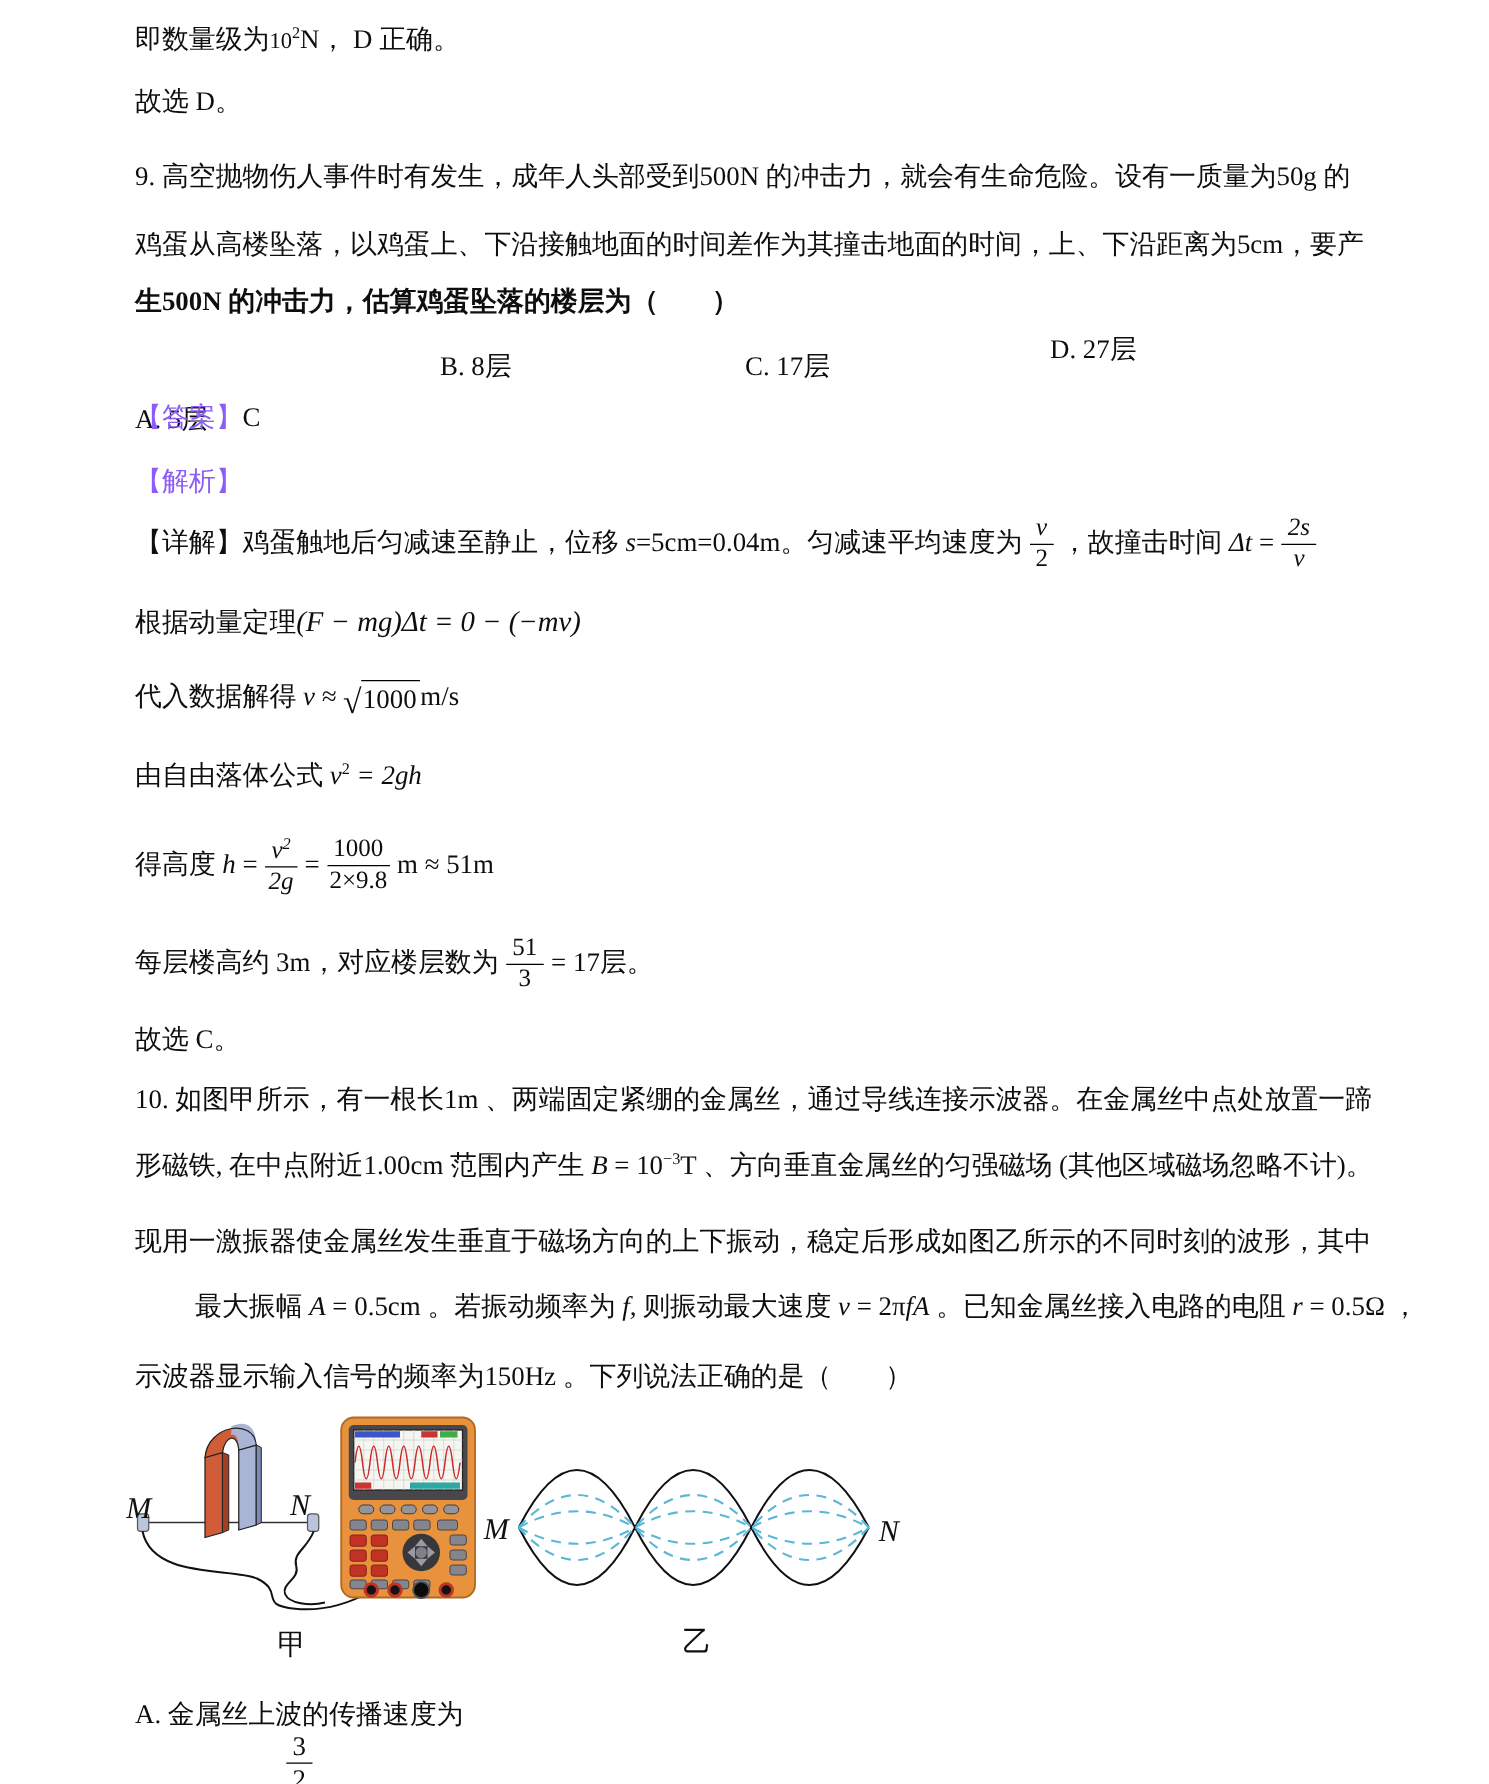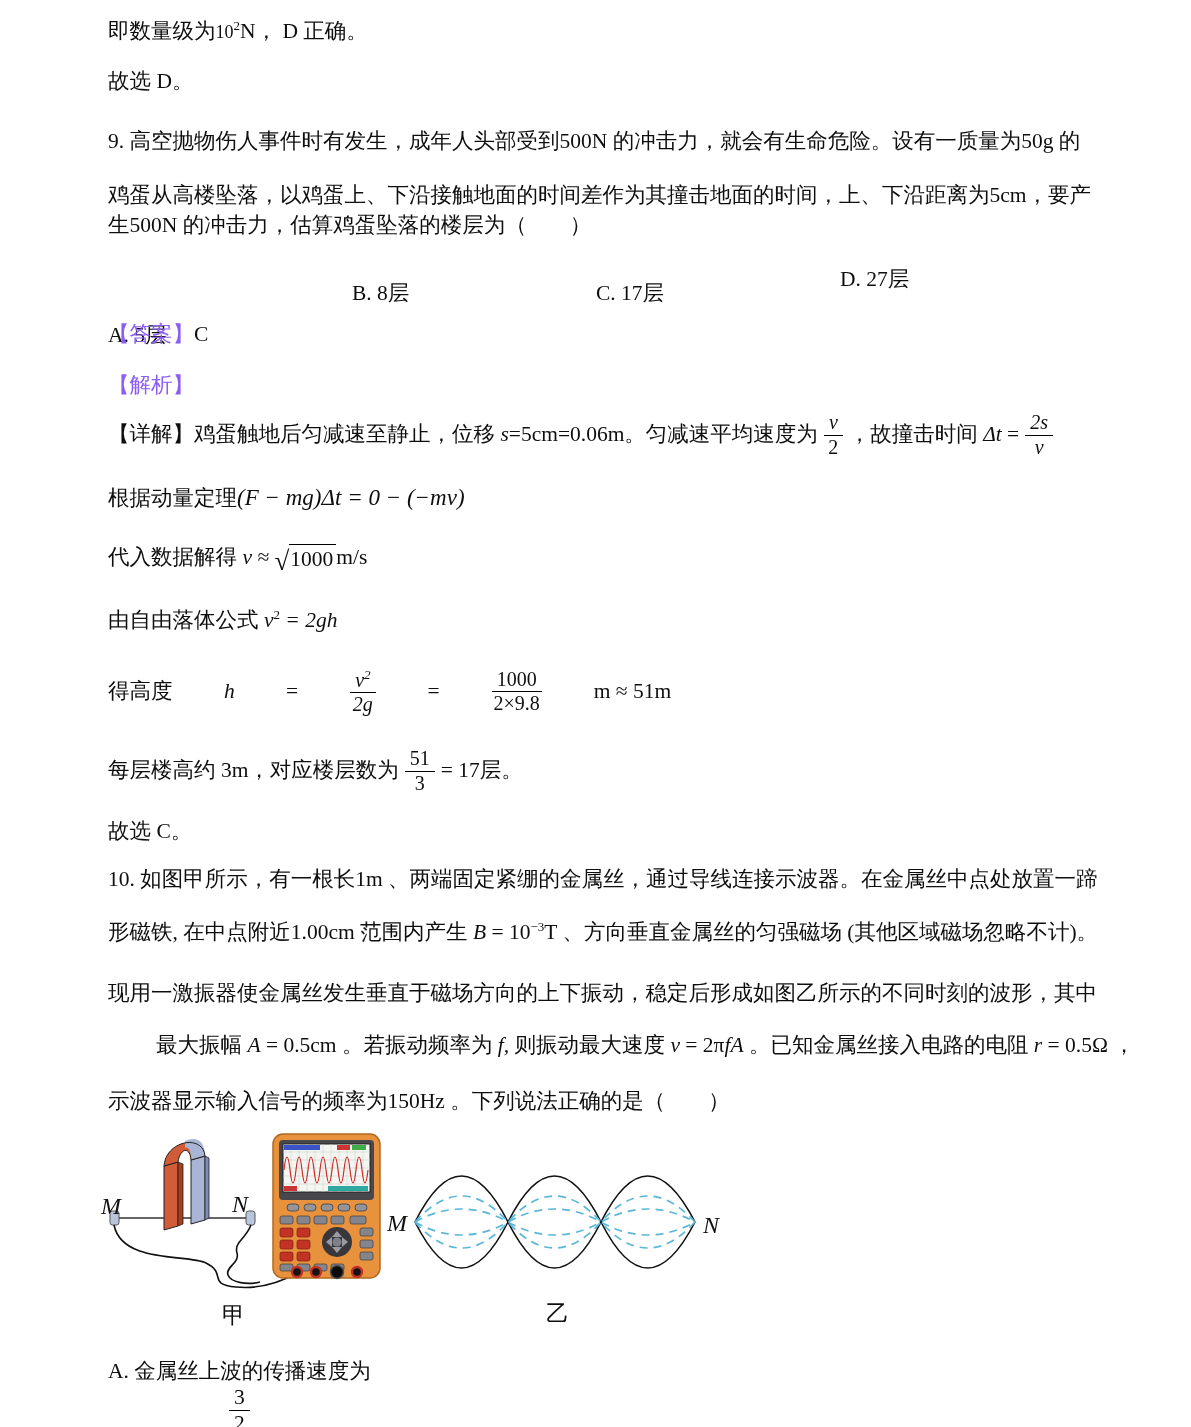--- a/index.html
+++ b/index.html
@@ -32,41 +32,41 @@
 </head>
 <body>
 
 <div class="page">
 
   <div class="line" style="top:18px;"><span>即数量级为</span><span class="mathnum">10</span><sup>2</sup><span class="mathnum" style="font-size:21.5px">N， D 正确。</span></div>
   <div class="line" style="top:68px;"><span>故选 D。</span></div>
 
   <div class="line" style="top:128px;"><span>9. 高空抛物伤人事件时有发生，成年人头部受到500N 的冲击力，就会有生命危险。设有一质量为50g 的</span></div>
   <div class="line" style="top:182px;"><span>鸡蛋从高楼坠落，以鸡蛋上、下沿接触地面的时间差作为其撞击地面的时间，上、下沿距离为5cm，要产</span></div>
-  <div class="line" style="top:212px;"><span>生500N 的冲击力，估算鸡蛋坠落的楼层为（　　）</span></div>
+  <div class="line" style="top:228px;font-weight:bold;"><span>生500N 的冲击力，估算鸡蛋坠落的楼层为（　　）</span></div>
 
   <div class="line" style="top:280px;left:108px;margin-top:42px;"><span>A. 5层</span></div>
   <div class="line" style="top:280px;left:352px;"><span>B. 8层</span></div>
   <div class="line" style="top:280px;left:596px;"><span>C. 17层</span></div>
   <div class="line" style="top:266px;left:840px;"><span>D. 27层</span></div>
 
   <div class="line" style="top:321px;"><span class="tag">【答案】</span><span>C</span></div>
   <div class="line" style="top:372px;"><span class="tag">【解析】</span></div>
 
   <div class="line" style="top:412px;display:flex;align-items:center;">
-    <span>【详解】</span><span>鸡蛋触地后匀减速至静止，位移 </span><span class="it">s</span><span>=5cm=0.06m。匀减速平均速度为</span><span class="frac"><span class="num it">v</span><span class="den">2</span></span><span>，故撞击时间 </span><span class="it">Δt</span><span> =</span><span class="frac"><span class="num it">2s</span><span class="den it">v</span></span>
+    <span>【详解】</span><span>鸡蛋触地后匀减速至静止，位移 </span><span class="it">s</span><span>=5cm=0.04m。匀减速平均速度为</span><span class="frac"><span class="num it">v</span><span class="den">2</span></span><span>，故撞击时间 </span><span class="it">Δt</span><span> =</span><span class="frac"><span class="num it">2s</span><span class="den it">v</span></span>
   </div>
 
   <div class="line" style="top:483px;"><span>根据动量定理</span><span class="it" style="font-size:23px">(F − mg)Δt = 0 − (−mv)</span></div>
 
   <div class="line" style="top:544px;"><span>代入数据解得 </span><span class="it">v ≈ </span><span class="sqrt"><span class="sym">√</span><span class="rad">1000</span></span><span>m/s</span></div>
 
   <div class="line" style="top:607px;"><span>由自由落体公式 </span><span class="it">v</span><sup>2</sup><span class="it"> = 2gh</span></div>
 
-  <div class="line" style="top:668px;display:flex;align-items:center;gap:46px;">
+  <div class="line" style="top:668px;display:flex;align-items:center;">
     <span>得高度 </span><span class="it">h</span><span> =</span><span class="frac"><span class="num it"><span>v</span><sup>2</sup></span><span class="den it">2g</span></span><span>=</span><span class="frac"><span class="num">1000</span><span class="den">2×9.8</span></span><span>m ≈ 51m</span>
   </div>
 
   <div class="line" style="top:748px;display:flex;align-items:center;">
     <span>每层楼高约 3m，对应楼层数为</span><span class="frac"><span class="num">51</span><span class="den">3</span></span><span>= 17层。</span>
   </div>
 
   <div class="line" style="top:818px;"><span>故选 C。</span></div>
 
   <div class="line" style="top:866px;"><span>10. 如图甲所示，有一根长1m 、两端固定紧绷的金属丝，通过导线连接示波器。在金属丝中点处放置一蹄</span></div>

